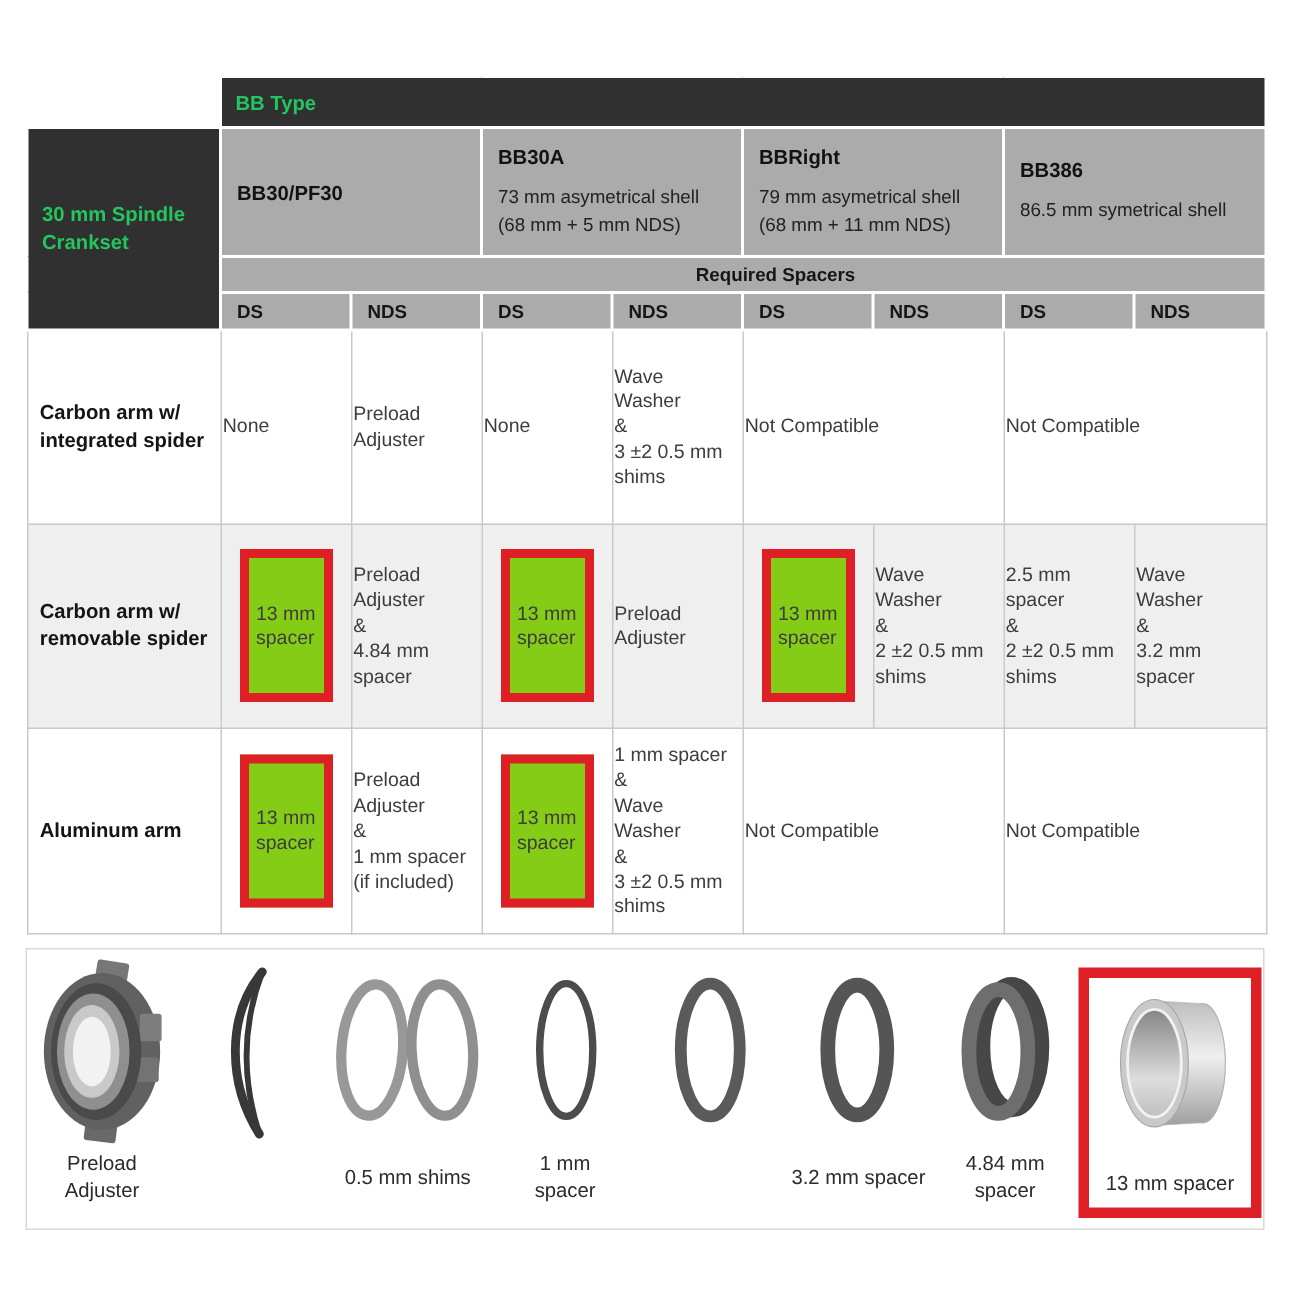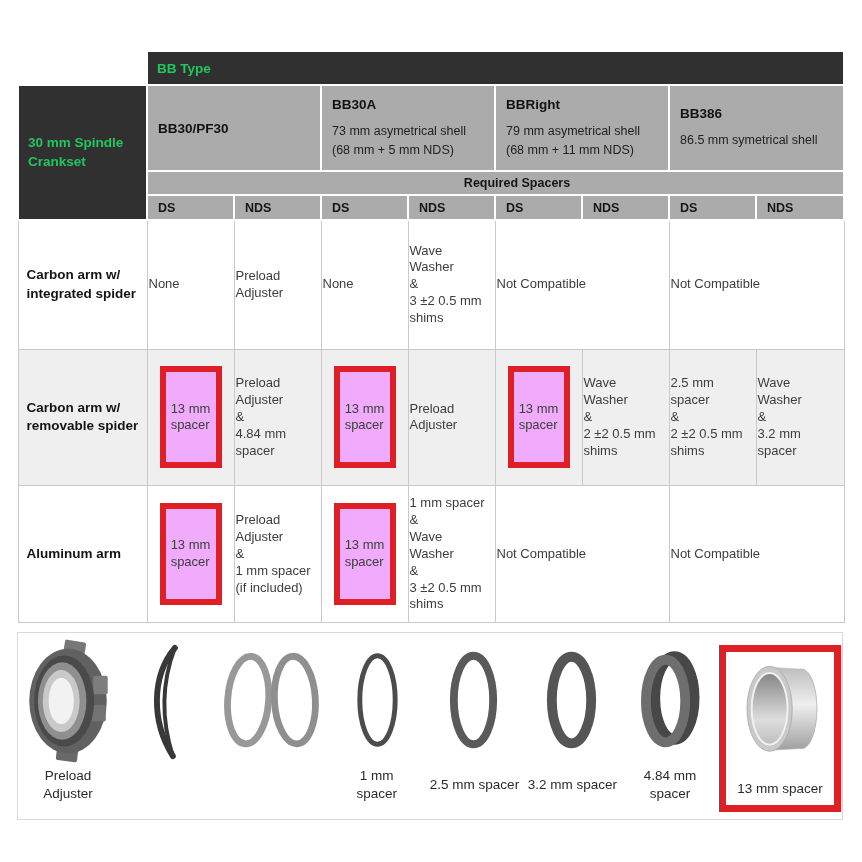--- a/index.html
+++ b/index.html
@@ -43,21 +43,21 @@
   }
   .rowlabel{
     background:#fff;border:1px solid var(--grid-line);
     text-align:left;font-weight:bold;font-size:13.5px;color:#141414;
     padding-left:8px;line-height:1.4;white-space:pre-line;
   }
   tr.stripe .cell, tr.stripe .rowlabel{background:var(--row-stripe);}
   tr.rE{height:129px;} tr.rF{height:128px;} tr.rG{height:127px;} tr.rB{height:86px;}
   td.hl{padding:0;}
   .redbox{
-    width:62px;height:102px;margin:0 auto;background:#f0abfc;
+    width:62px;height:102px;margin:0 auto;background:#84cc16;
     border:6px solid var(--accent-red);
     display:flex;align-items:center;justify-content:center;
     font-size:13px;color:#3D3D3D;line-height:1.3;white-space:pre-line;
   }
   
   #legend{
     position:absolute;left:17px;top:632px;width:826px;height:188px;
     background:#fff;border:1px solid #D9D9D9;
     display:flex;align-items:stretch;
   }
@@ -242,39 +242,39 @@
     </div>
   </div>
 
   <div class="leg-item">
     <div class="leg-img">
       <svg width="112" height="118" viewBox="0 0 115 120">
         <ellipse cx="33" cy="58" rx="21" ry="45" fill="none" stroke="#989898" stroke-width="7" transform="rotate(4 33 58)"></ellipse>
         <ellipse cx="81" cy="58" rx="21" ry="45" fill="none" stroke="#8f8f8f" stroke-width="7" transform="rotate(-3 81 58)"></ellipse>
       </svg>
     </div>
+    <div class="leg-label">0.5 mm shims</div>
   </div>
 
   <div class="leg-item">
     <div class="leg-img">
       <svg width="76" height="118" viewBox="0 0 75 120">
         <ellipse cx="38" cy="58" rx="18" ry="45" fill="none" stroke="#4c4c4c" stroke-width="5"></ellipse>
       </svg>
     </div>
     <div class="leg-label">1 mm
 spacer</div>
   </div>
 
   <div class="leg-item">
     <div class="leg-img">
       <svg width="84" height="118" viewBox="0 0 85 120">
         <ellipse cx="42" cy="58" rx="20" ry="45" fill="none" stroke="#5a5a5a" stroke-width="8"></ellipse>
       </svg>
     </div>
-    <div class="leg-label">2.5 mm spacer</div>
   </div>
 
   <div class="leg-item">
     <div class="leg-img">
       <svg width="84" height="118" viewBox="0 0 85 120">
         <ellipse cx="42" cy="58" rx="20" ry="44" fill="none" stroke="#555555" stroke-width="10"></ellipse>
       </svg>
     </div>
     <div class="leg-label">3.2 mm spacer</div>
   </div>

